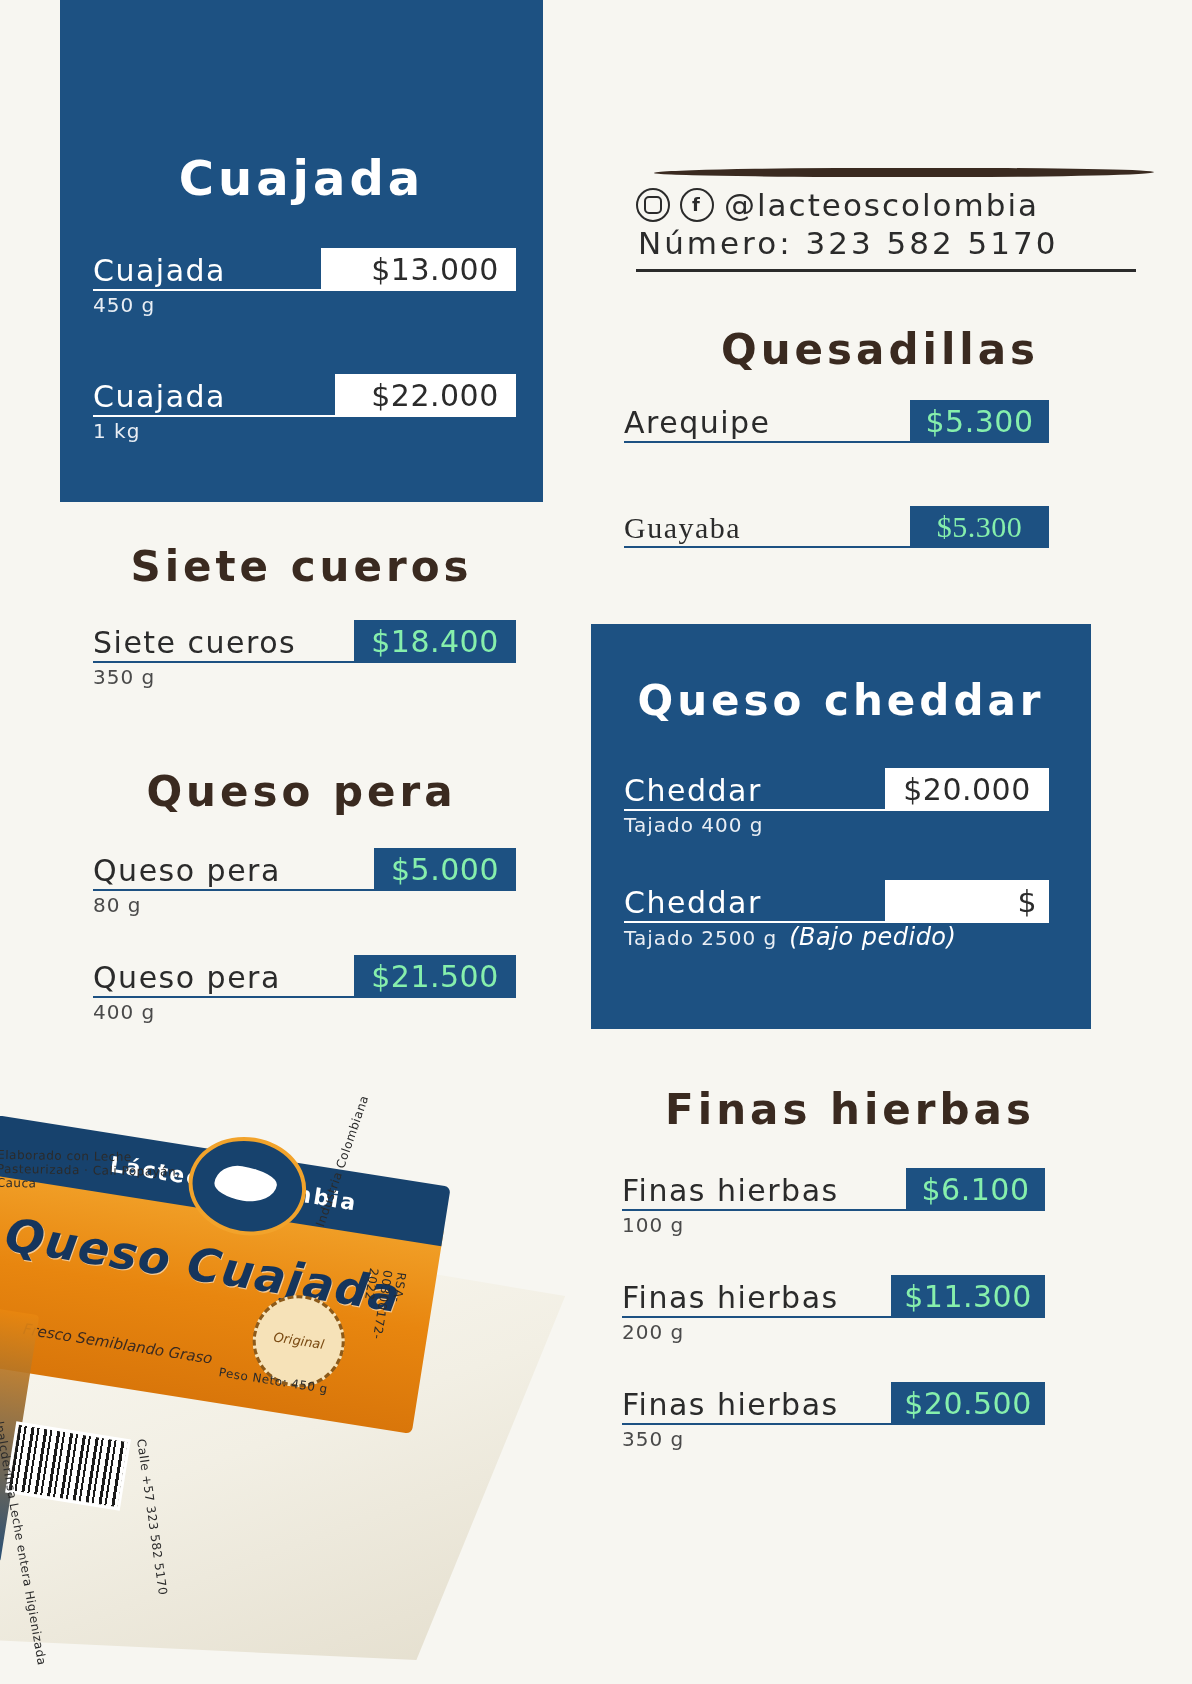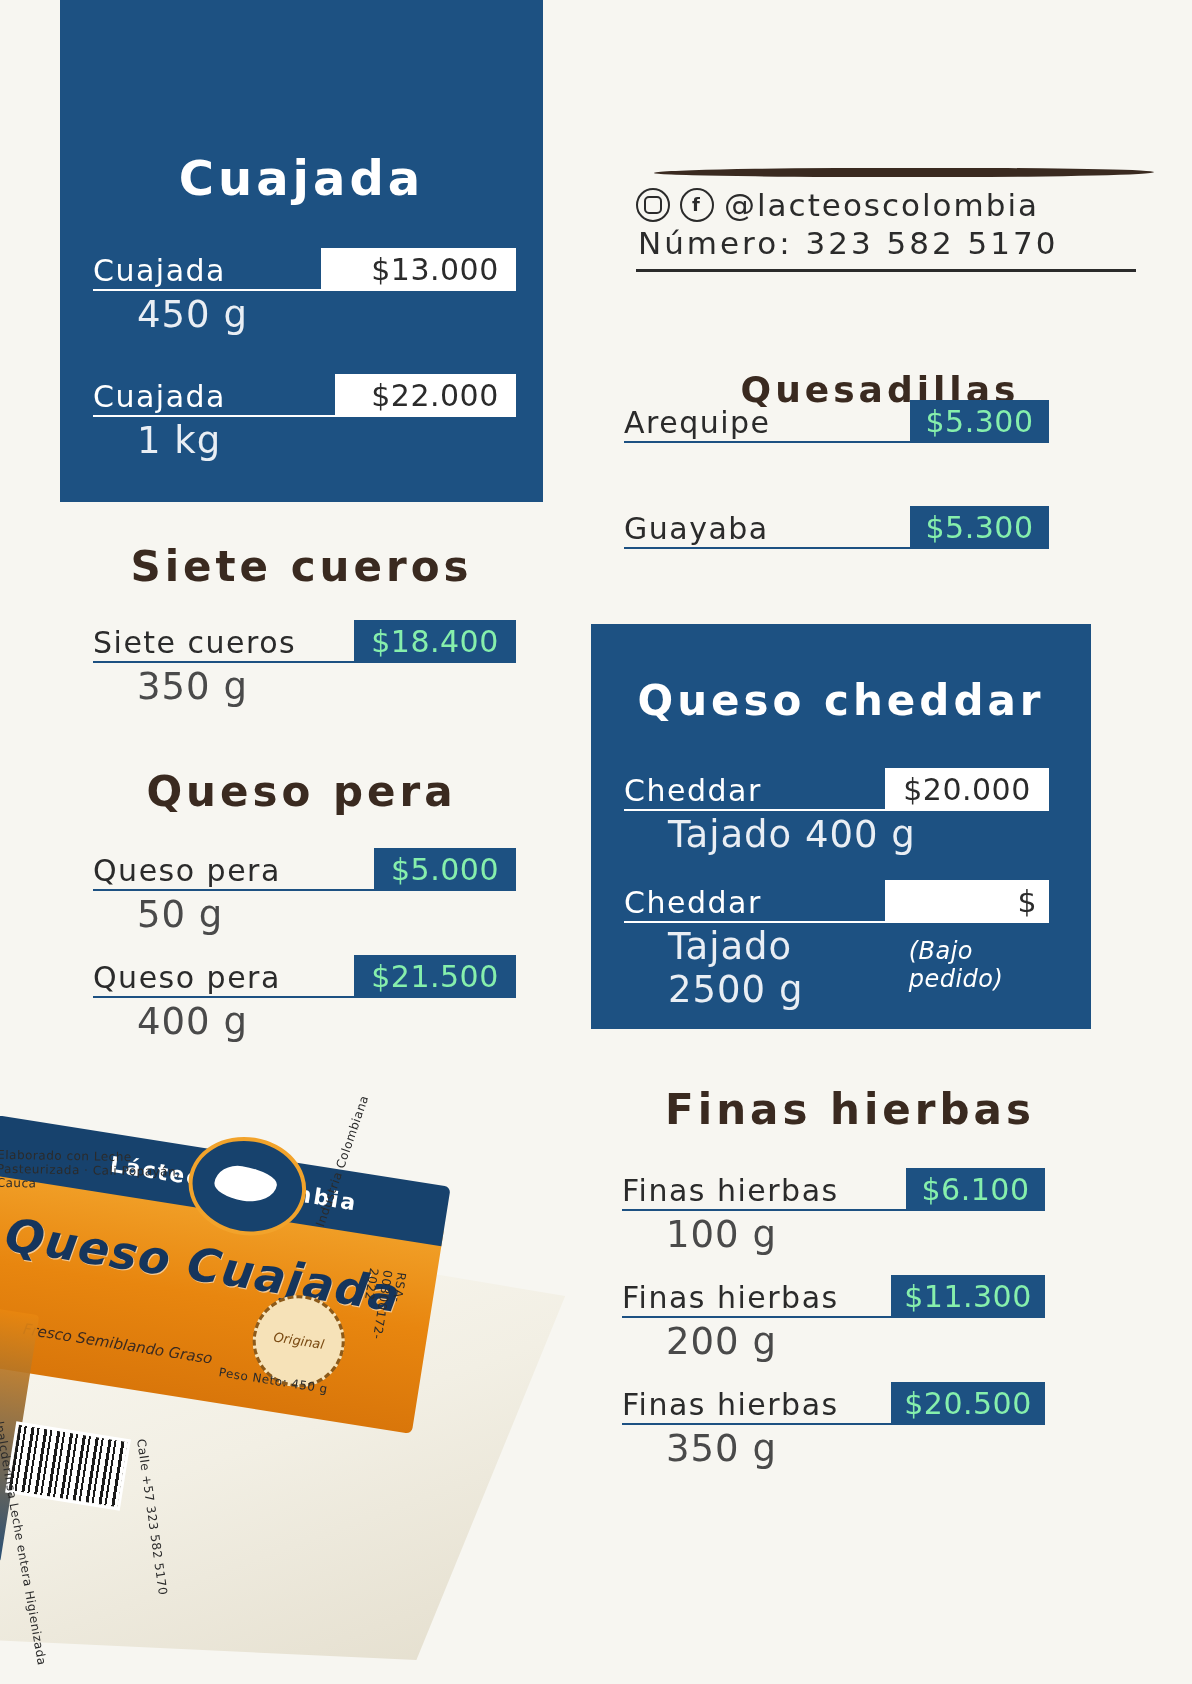--- a/index.html
+++ b/index.html
@@ -72,25 +72,24 @@
     position: relative;
     z-index: 2;
   }
   .price.inverted {
     background: #ffffff;
     color: #2b2b2b;
   }
   .price.right-align { text-align: right; }
 
   .weight {
-    font-size: 37px;
+    font-size: 20px;
     letter-spacing: 1px;
     color: #4a4a4a;
     margin-top: 2px;
-    margin-left: 44px;
   }
   .weight.on-blue { color: #e9eef4; }
 
   .note {
     font-style: italic;
     font-size: 24px;
     color: #ffffff;
     letter-spacing: 0.5px;
     margin-left: 12px;
   }
@@ -326,43 +325,43 @@
   </div>
 
   <div class="section-title" style="position:absolute; left:60px; top:767px; width:483px; font-size:42px;">Queso pera</div>
 
   <div style="position:absolute; left:93px; top:848px; width:423px;">
     <div class="row">
       <div class="name">Queso pera</div>
       <div class="price" style="min-width:118px;">$5.000</div>
       <div class="rule"></div>
     </div>
-    <div class="weight">50 g</div>
+    <div class="weight">80 g</div>
   </div>
 
   <div style="position:absolute; left:93px; top:955px; width:423px;">
     <div class="row">
       <div class="name">Queso pera</div>
       <div class="price" style="min-width:138px;">$21.500</div>
       <div class="rule"></div>
     </div>
     <div class="weight">400 g</div>
   </div>
 
-  <div class="section-title" style="position:absolute; left:620px; top:325px; width:520px; font-size:36px;margin-top:44px;">Quesadillas</div>
+  <div class="section-title" style="position:absolute; left:620px; top:325px; width:520px; font-size:42px;">Quesadillas</div>
 
   <div style="position:absolute; left:624px; top:400px; width:425px;">
     <div class="row">
       <div class="name">Arequipe</div>
       <div class="price" style="min-width:115px;">$5.300</div>
       <div class="rule"></div>
     </div>
   </div>
 
-  <div style="position:absolute; left:624px; top:506px; width:425px;">
+  <div style="position:absolute; left:624px; top:506px; width:425px;font-family:Liberation Serif, serif;">
     <div class="row">
       <div class="name">Guayaba</div>
       <div class="price" style="min-width:115px;">$5.300</div>
       <div class="rule"></div>
     </div>
   </div>
 
   <div class="panel-blue" style="left:591px; top:624px; width:500px; height:405px;"></div>
   <div class="section-title on-blue" style="position:absolute; left:591px; top:676px; width:500px; font-size:42px;">Queso cheddar</div>
 

